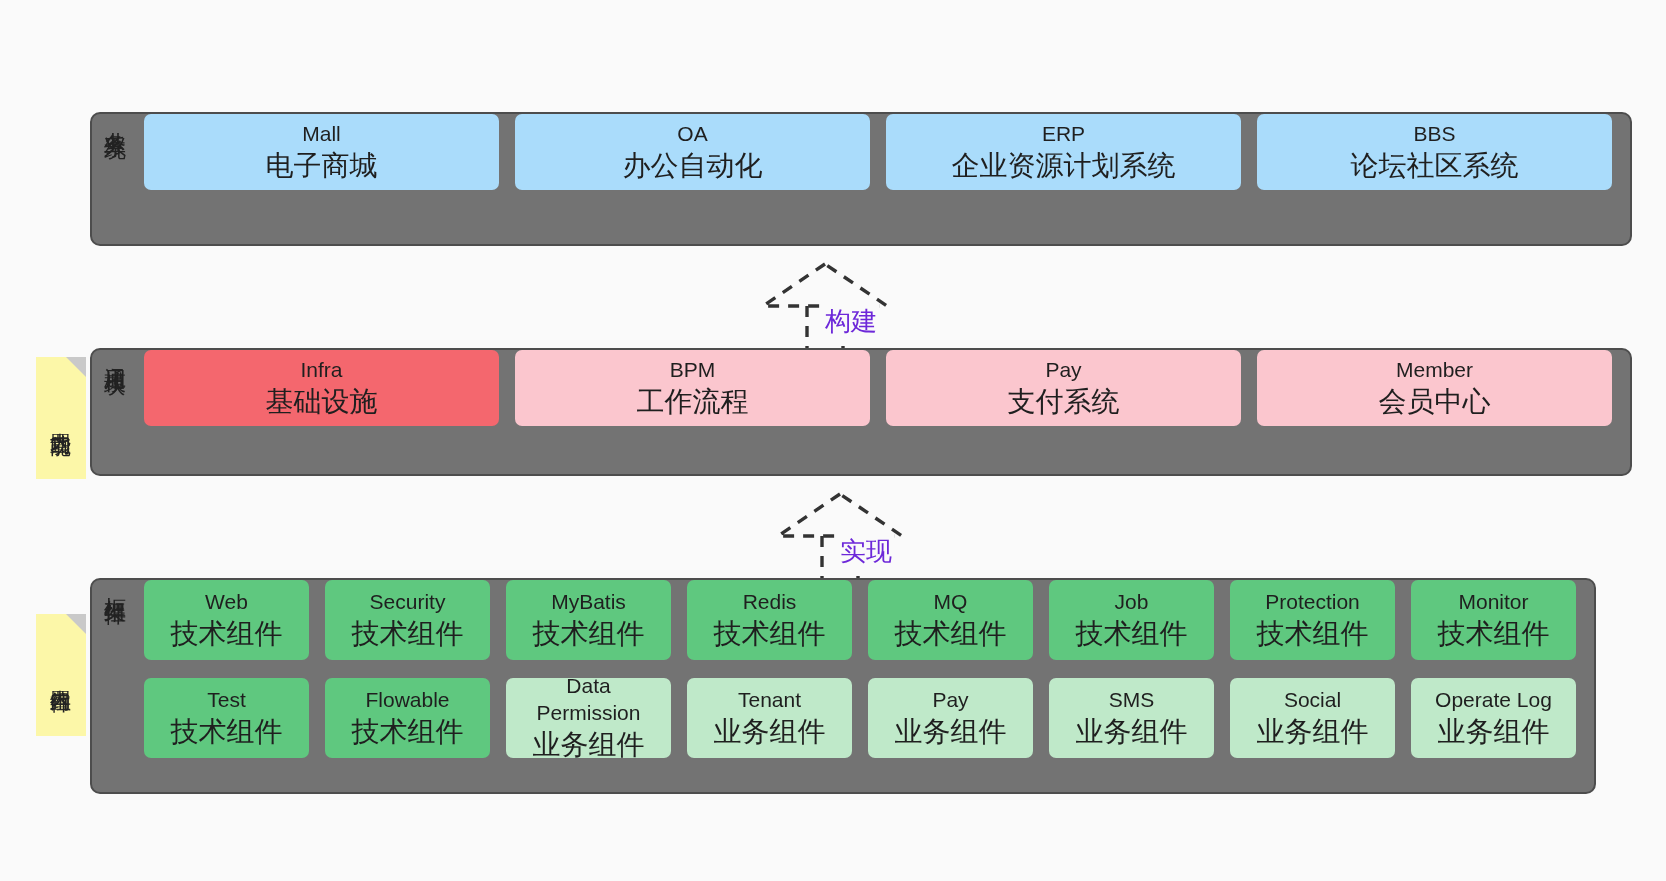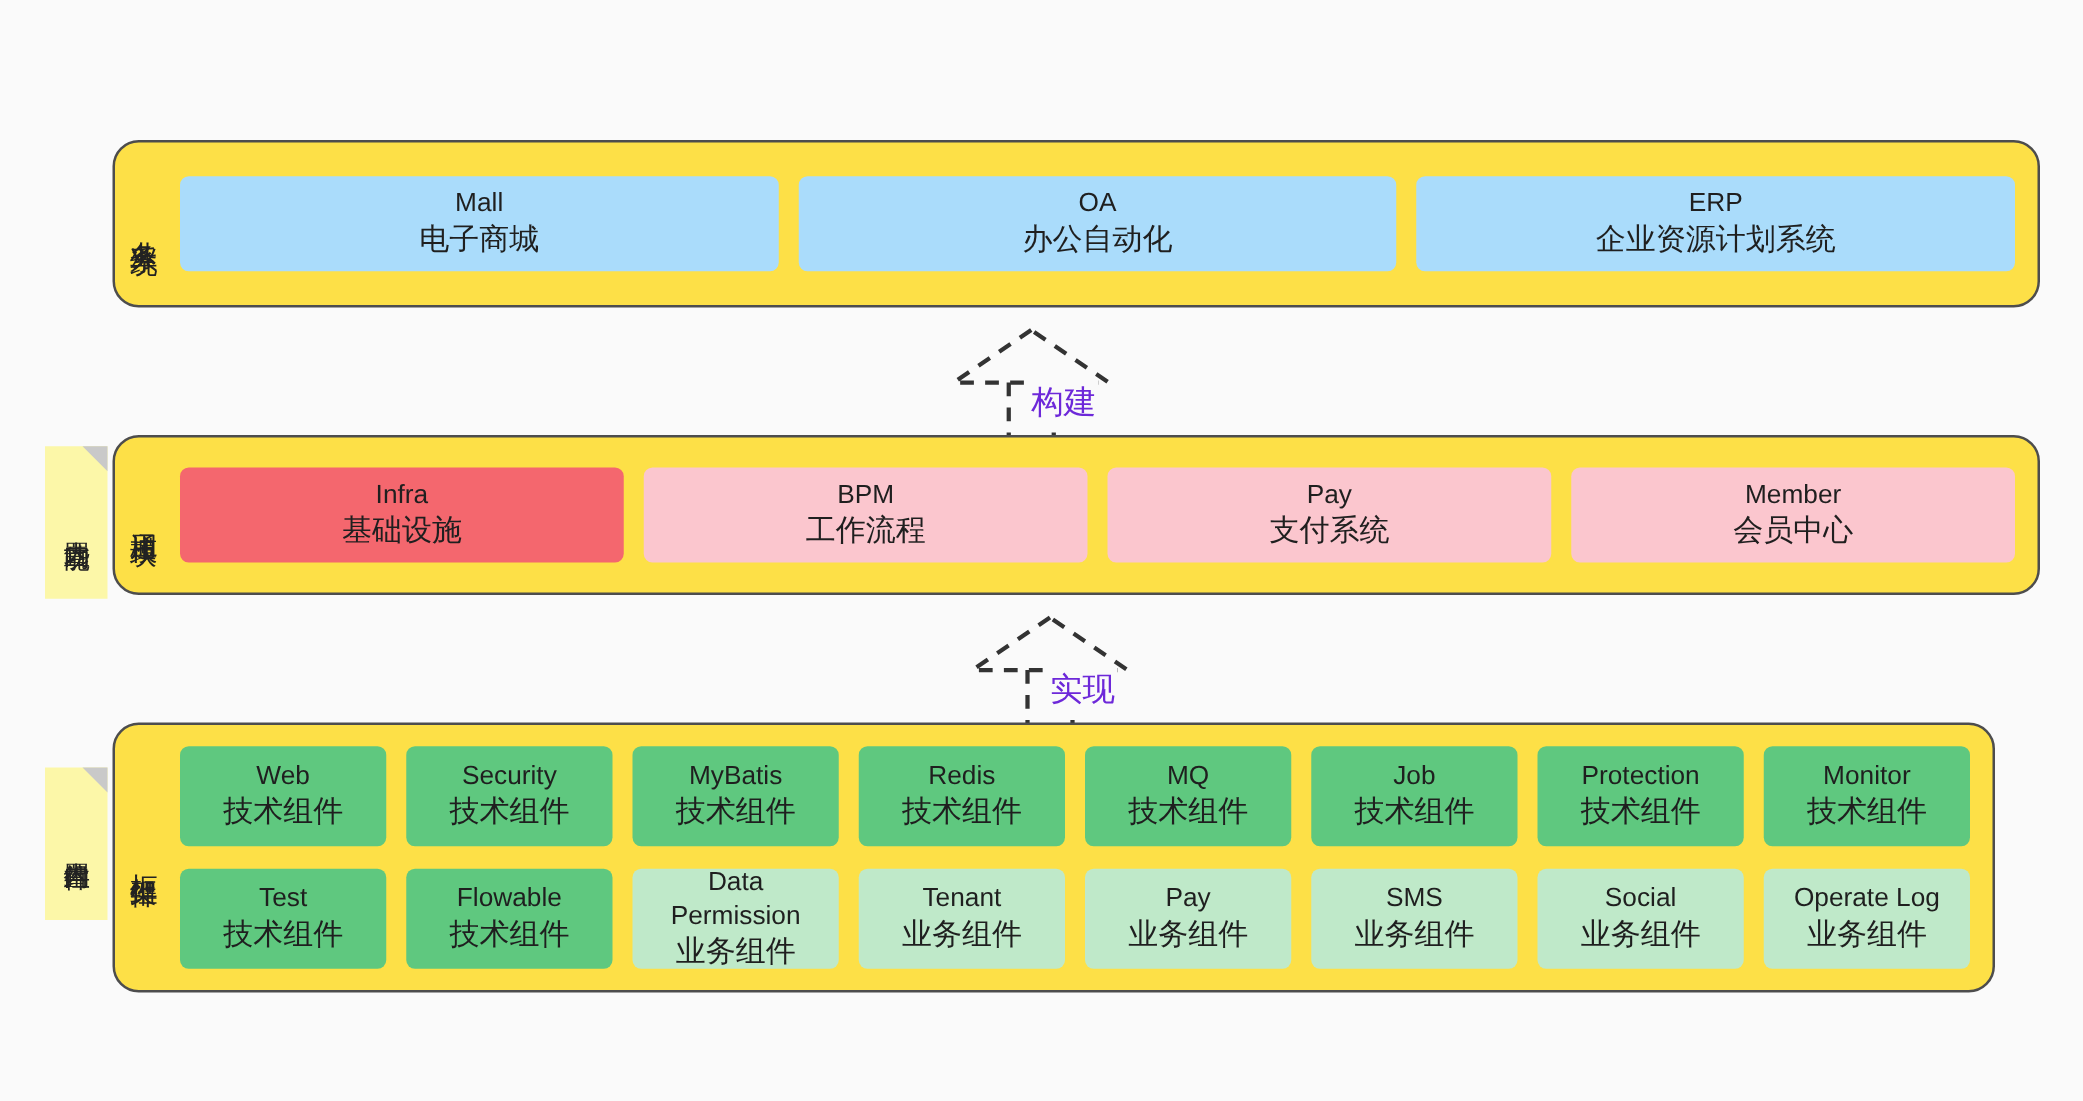--- a/index.html
+++ b/index.html
@@ -12,25 +12,25 @@
     height: 881px;
     position: relative;
     font-family: "Liberation Sans", "DejaVu Sans", sans-serif;
     overflow: hidden;
   }
 
   
   .layer {
     position: absolute;
     box-sizing: border-box;
-    background: #fde047;
+    background: #737373;
     border: 2px solid #4d4d4d;
-    border-radius: 21px;
-    display: flex;
-    align-items: center;
+    border-radius: 10px;
+    display: flex;
+    align-items: flex-start;
   }
   .layer-label {
     flex: 0 0 auto;
     width: 46px;
     display: flex;
     align-items: center;
     justify-content: center;
     font-size: 22px;
     color: #222;
     letter-spacing: 2px;
@@ -62,21 +62,21 @@
     display: flex;
     flex-direction: column;
     align-items: center;
     justify-content: center;
     text-align: center;
     color: #1f1f1f;
     line-height: 1.28;
     padding: 4px 6px;
   }
   .card .t1 { font-size: 21px; }
-  .card .t2 { font-size: 24px; }
+  .card .t2 { font-size: 28px; }
 
   .c-blue       { background: #aadcfb; }
   .c-red        { background: #f4676e; }
   .c-pink       { background: #fbc6ce; }
   .c-green      { background: #5fc87f; }
   .c-greenlight { background: #bfe9c9; }
 
   
   .sticky {
     position: absolute;
@@ -137,20 +137,24 @@
         <span class="t2">电子商城</span>
       </div>
       <div class="card c-blue">
         <span class="t1">OA</span>
         <span class="t2">办公自动化</span>
       </div>
       <div class="card c-blue">
         <span class="t1">ERP</span>
         <span class="t2">企业资源计划系统</span>
       </div>
+      <div class="card c-blue">
+        <span class="t1">BBS</span>
+        <span class="t2">论坛社区系统</span>
+      </div>
     </div>
   </div>
 </div>
 
 <div class="connector" style="left:745px; top:258px;">
   <svg width="160" height="96" viewBox="0 0 160 96">
     <g fill="none" stroke="#333" stroke-width="3.4" stroke-dasharray="11 9" stroke-linecap="butt">
       <path d="M80 6 L18 48 L142 48 Z"></path>
       <path d="M62 48 L62 94 M98 48 L98 94 M62 94 L98 94"></path>
     </g>

